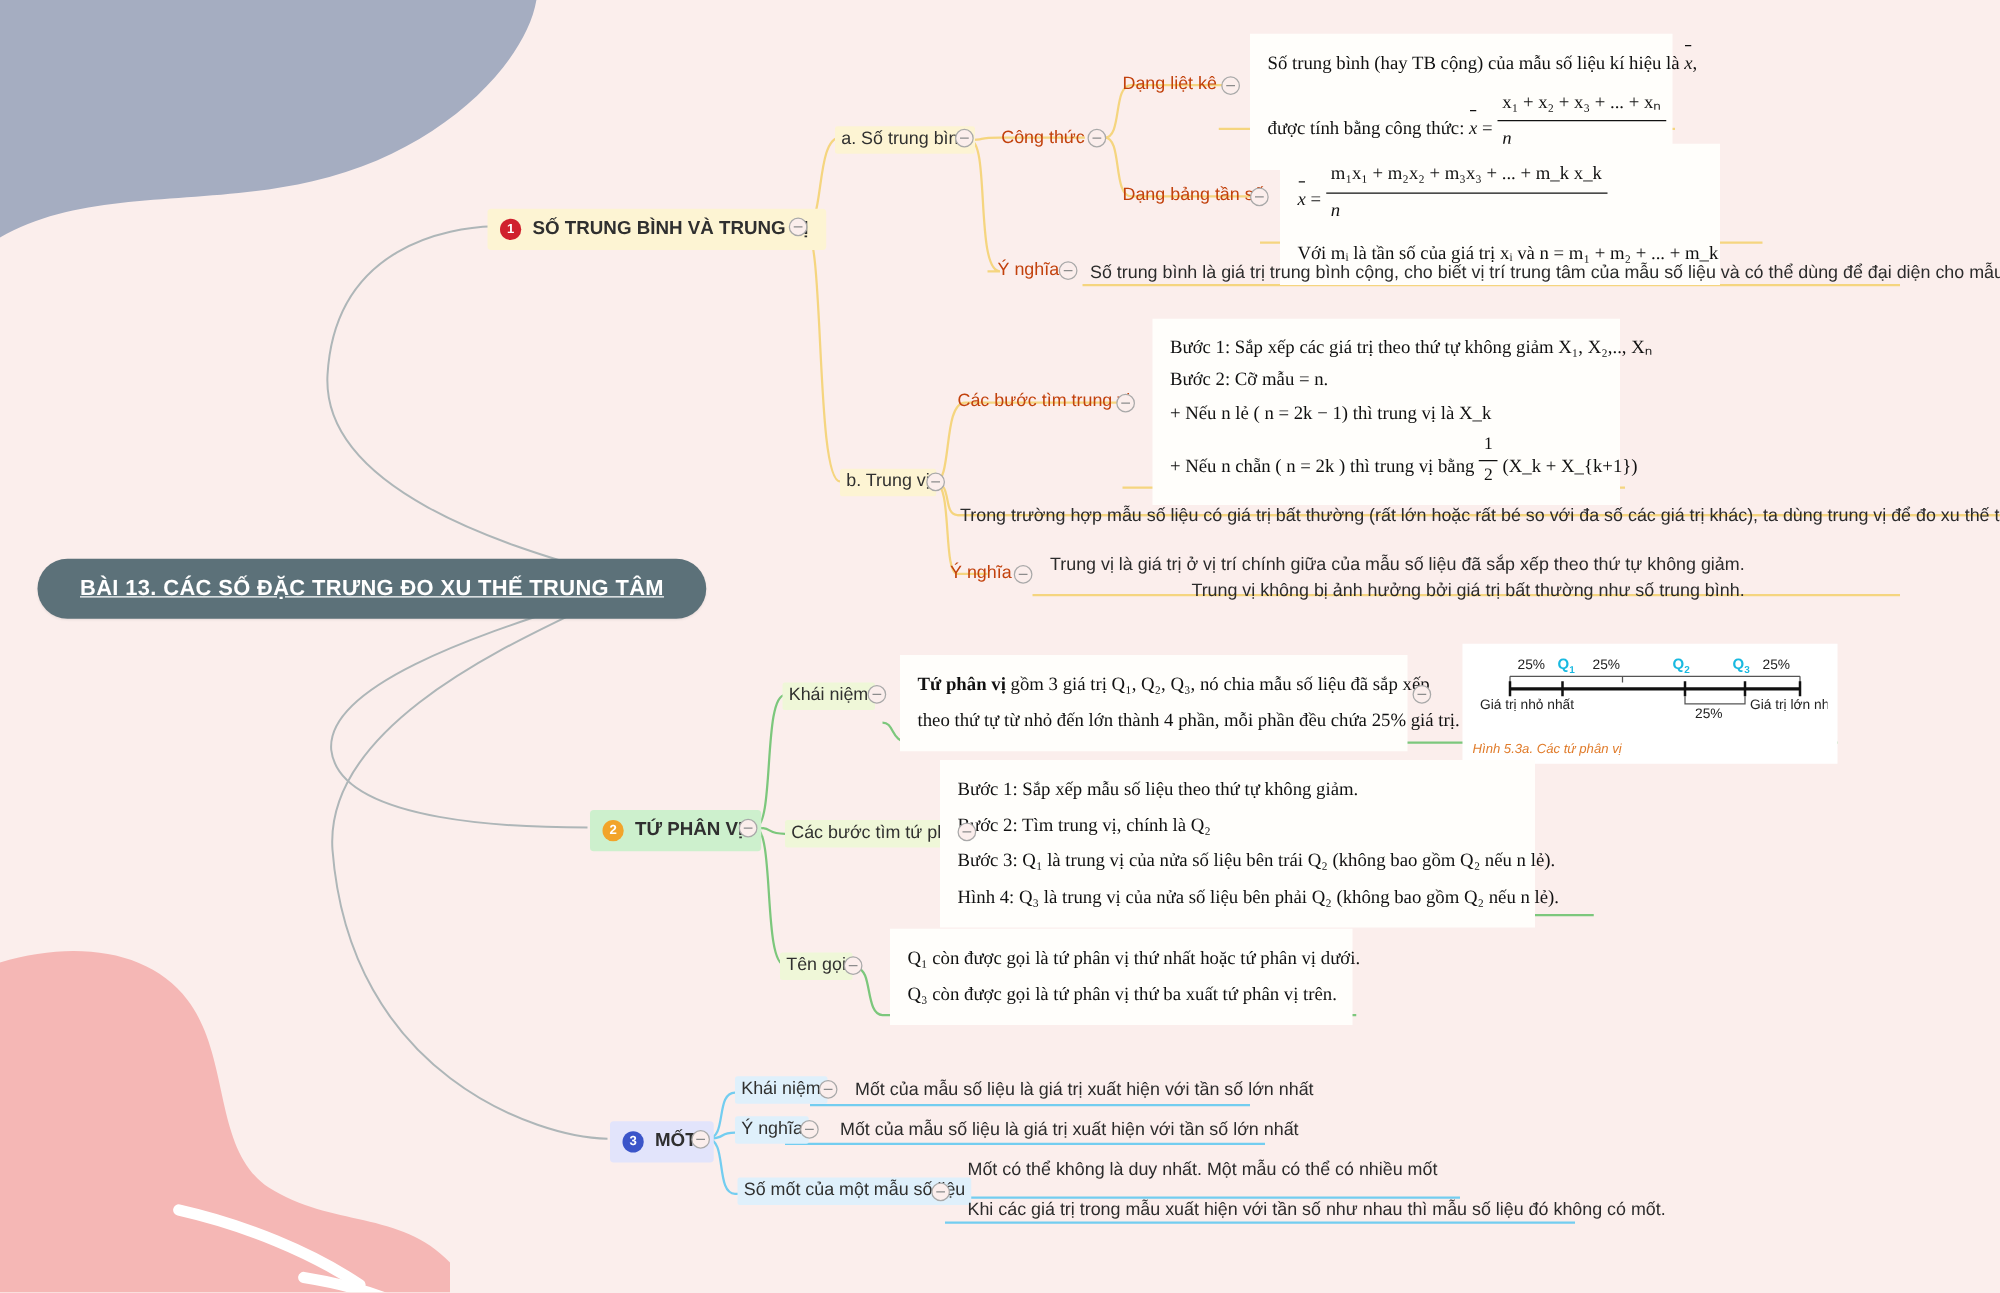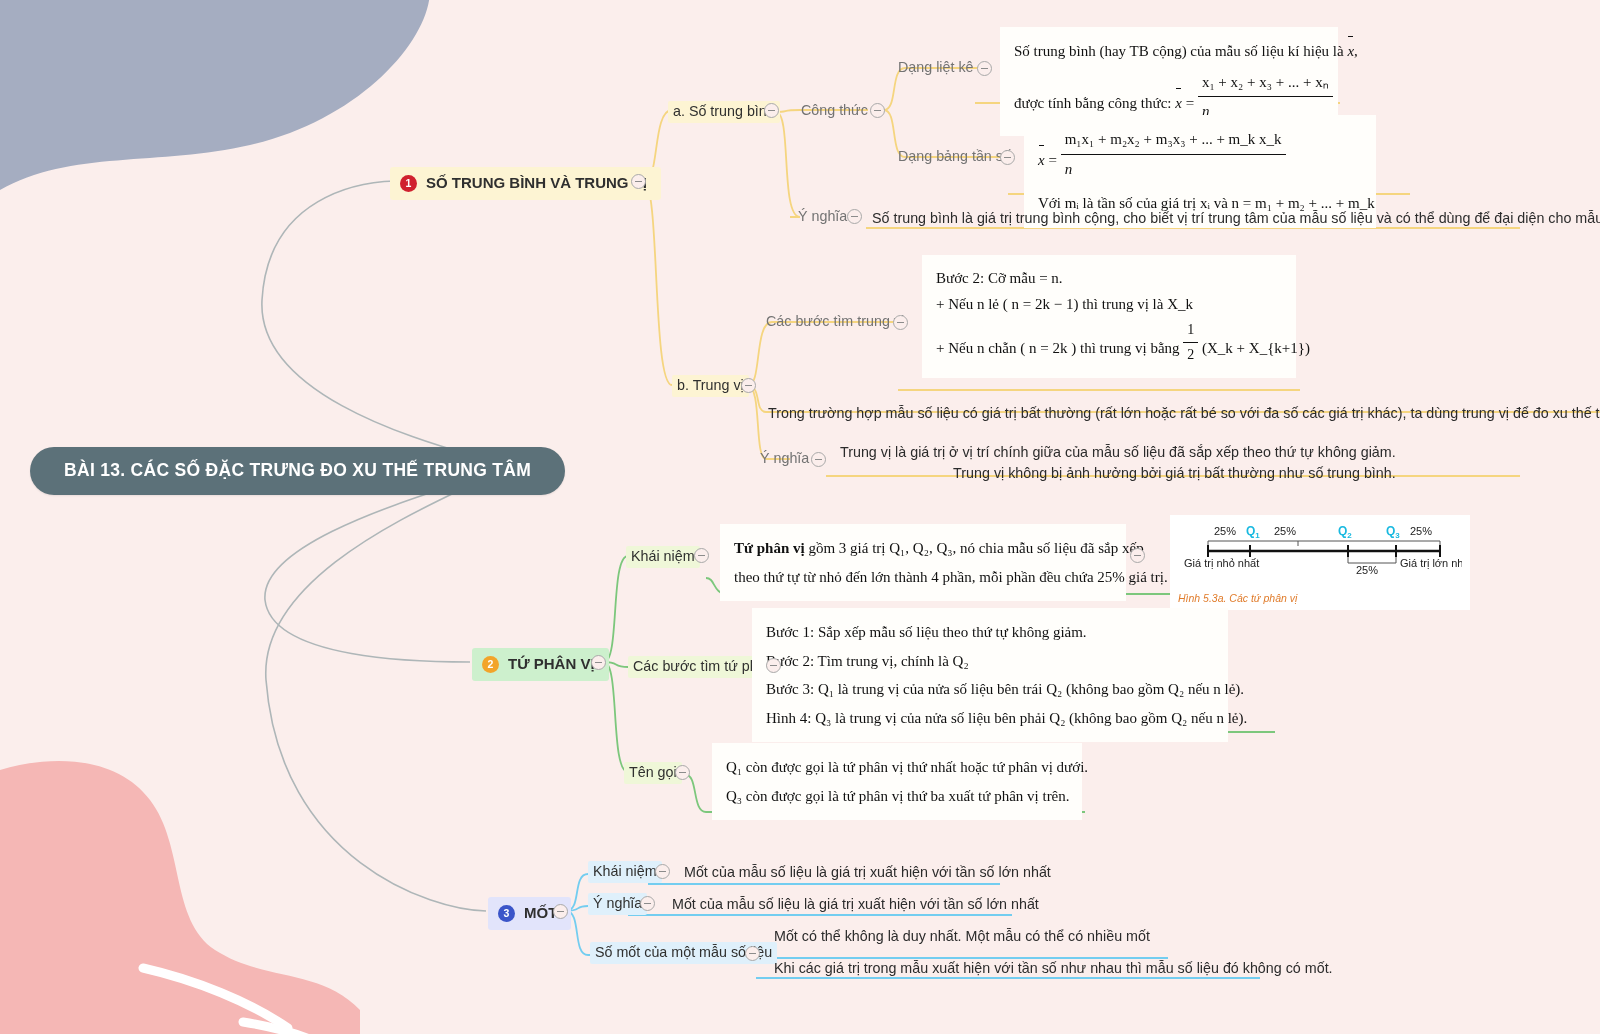--- a/index.html
+++ b/index.html
@@ -65,21 +65,21 @@
 
   .sub-node {
     font-size: 14.3px;
     color: #30302f;
     padding: 2px 5px;
     border-radius: 2px;
   }
   .sub-node.hl-yellow { background: #fdf4d3; }
   .sub-node.hl-green  { background: #eff7d8; }
   .sub-node.hl-blue   { background: #dff0fb; }
-  .plain { font-size: 14.3px; color: #737373; }
+  .plain { font-size: 14.3px; color: #c2410c; }
 
   
   .leaf-text {
     position: absolute;
     z-index: 3;
     font-size: 14.3px;
     color: #2b2b2b;
     line-height: 1.45;
     white-space: nowrap;
   }
@@ -202,21 +202,21 @@
       <path d="M566,911 C582,911 572,874 588,874 L640,874"></path>
       <path d="M566,911 C582,911 574,906 588,906 L620,906"></path>
       <path d="M566,911 C582,911 572,955 588,955 L595,955"></path>
       <path d="M648,884 L1000,884"></path>
       <path d="M628,915 L1012,915"></path>
       <path d="M756,958 L1168,958"></path>
       <path d="M756,978 L1260,978"></path>
     </g>
   </svg>
 
-  <div class="node root-node" style="left:30px; top:447px;">BÀI 13. CÁC SỐ ĐẶC TRƯNG ĐO XU THẾ TRUNG TÂM</div>
+  <div class="node root-node" style="left:30px; top:447px;text-decoration:underline;">BÀI 13. CÁC SỐ ĐẶC TRƯNG ĐO XU THẾ TRUNG TÂM</div>
 
   <div class="node main-node yellow" style="left:390px; top:167px;">
     <span class="badge b1">1</span>
     <span>SỐ TRUNG BÌNH VÀ TRUNG VỊ</span>
   </div>
   <div class="toggle" style="left:631px; top:174px;"></div>
 
   <div class="node sub-node hl-yellow" style="left:668px; top:101px;">a. Số trung bình</div>
   <div class="toggle" style="left:764px; top:103px;"></div>
 
@@ -261,20 +261,21 @@
   <div class="toggle" style="left:847px; top:209px;"></div>
   <div class="leaf-text" style="left:872px; top:208px;">Số trung bình là giá trị trung bình cộng, cho biết vị trí trung tâm của mẫu số liệu và có thể dùng để đại diện cho mẫu</div>
 
   <div class="node sub-node hl-yellow" style="left:672px; top:375px;">b. Trung vị</div>
   <div class="toggle" style="left:741px; top:378px;"></div>
 
   <div class="node plain" style="left:766px; top:313px;">Các bước tìm trung vị</div>
   <div class="toggle" style="left:893px; top:315px;"></div>
 
   <div class="img-box tight" style="left:922px; top:255px; width:374px;">
+    <div>Bước 1: Sắp xếp các giá trị theo thứ tự không giảm X₁, X₂,.., Xₙ</div>
     <div>Bước 2: Cỡ mẫu = n.</div>
     <div>+ Nếu n lẻ ( n = 2k − 1) thì trung vị là X_k</div>
     <div>
       <span>+ Nếu n chẵn ( n = 2k ) thì trung vị bằng</span>
       <span class="frac small">
         <span class="num">1</span>
         <span class="den">2</span>
       </span>
       <span>(X_k + X_{k+1})</span>
     </div>

